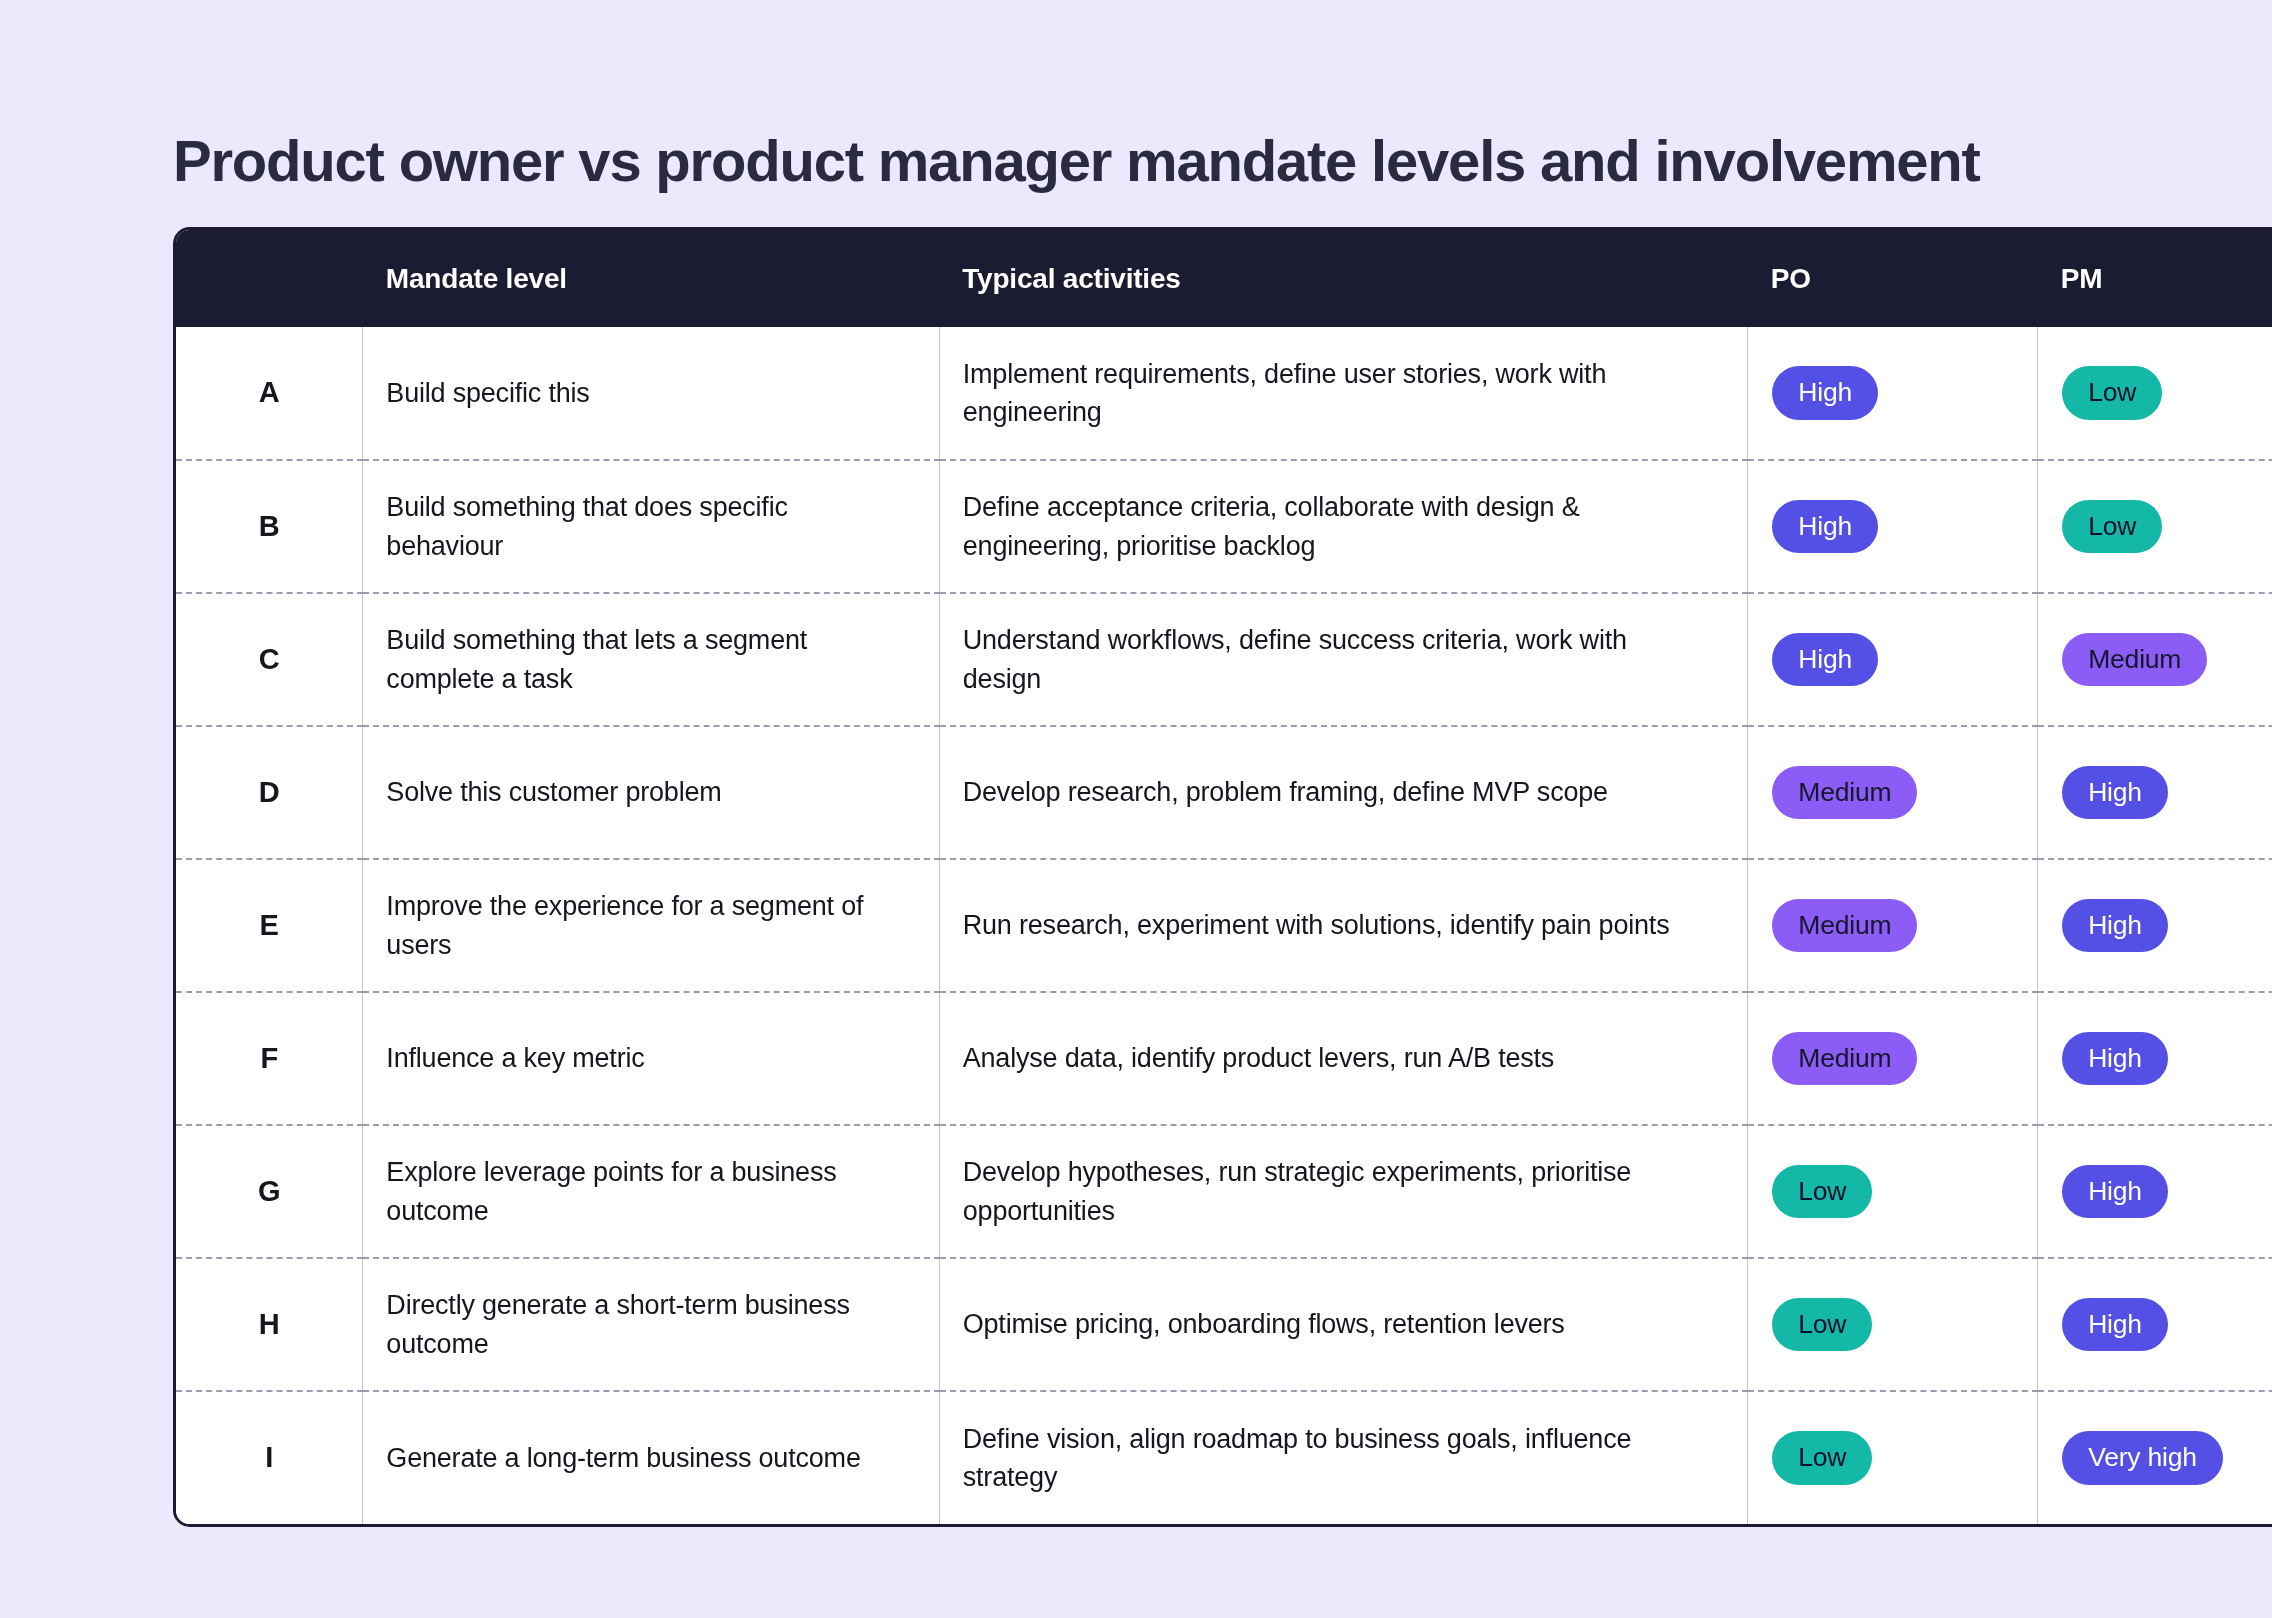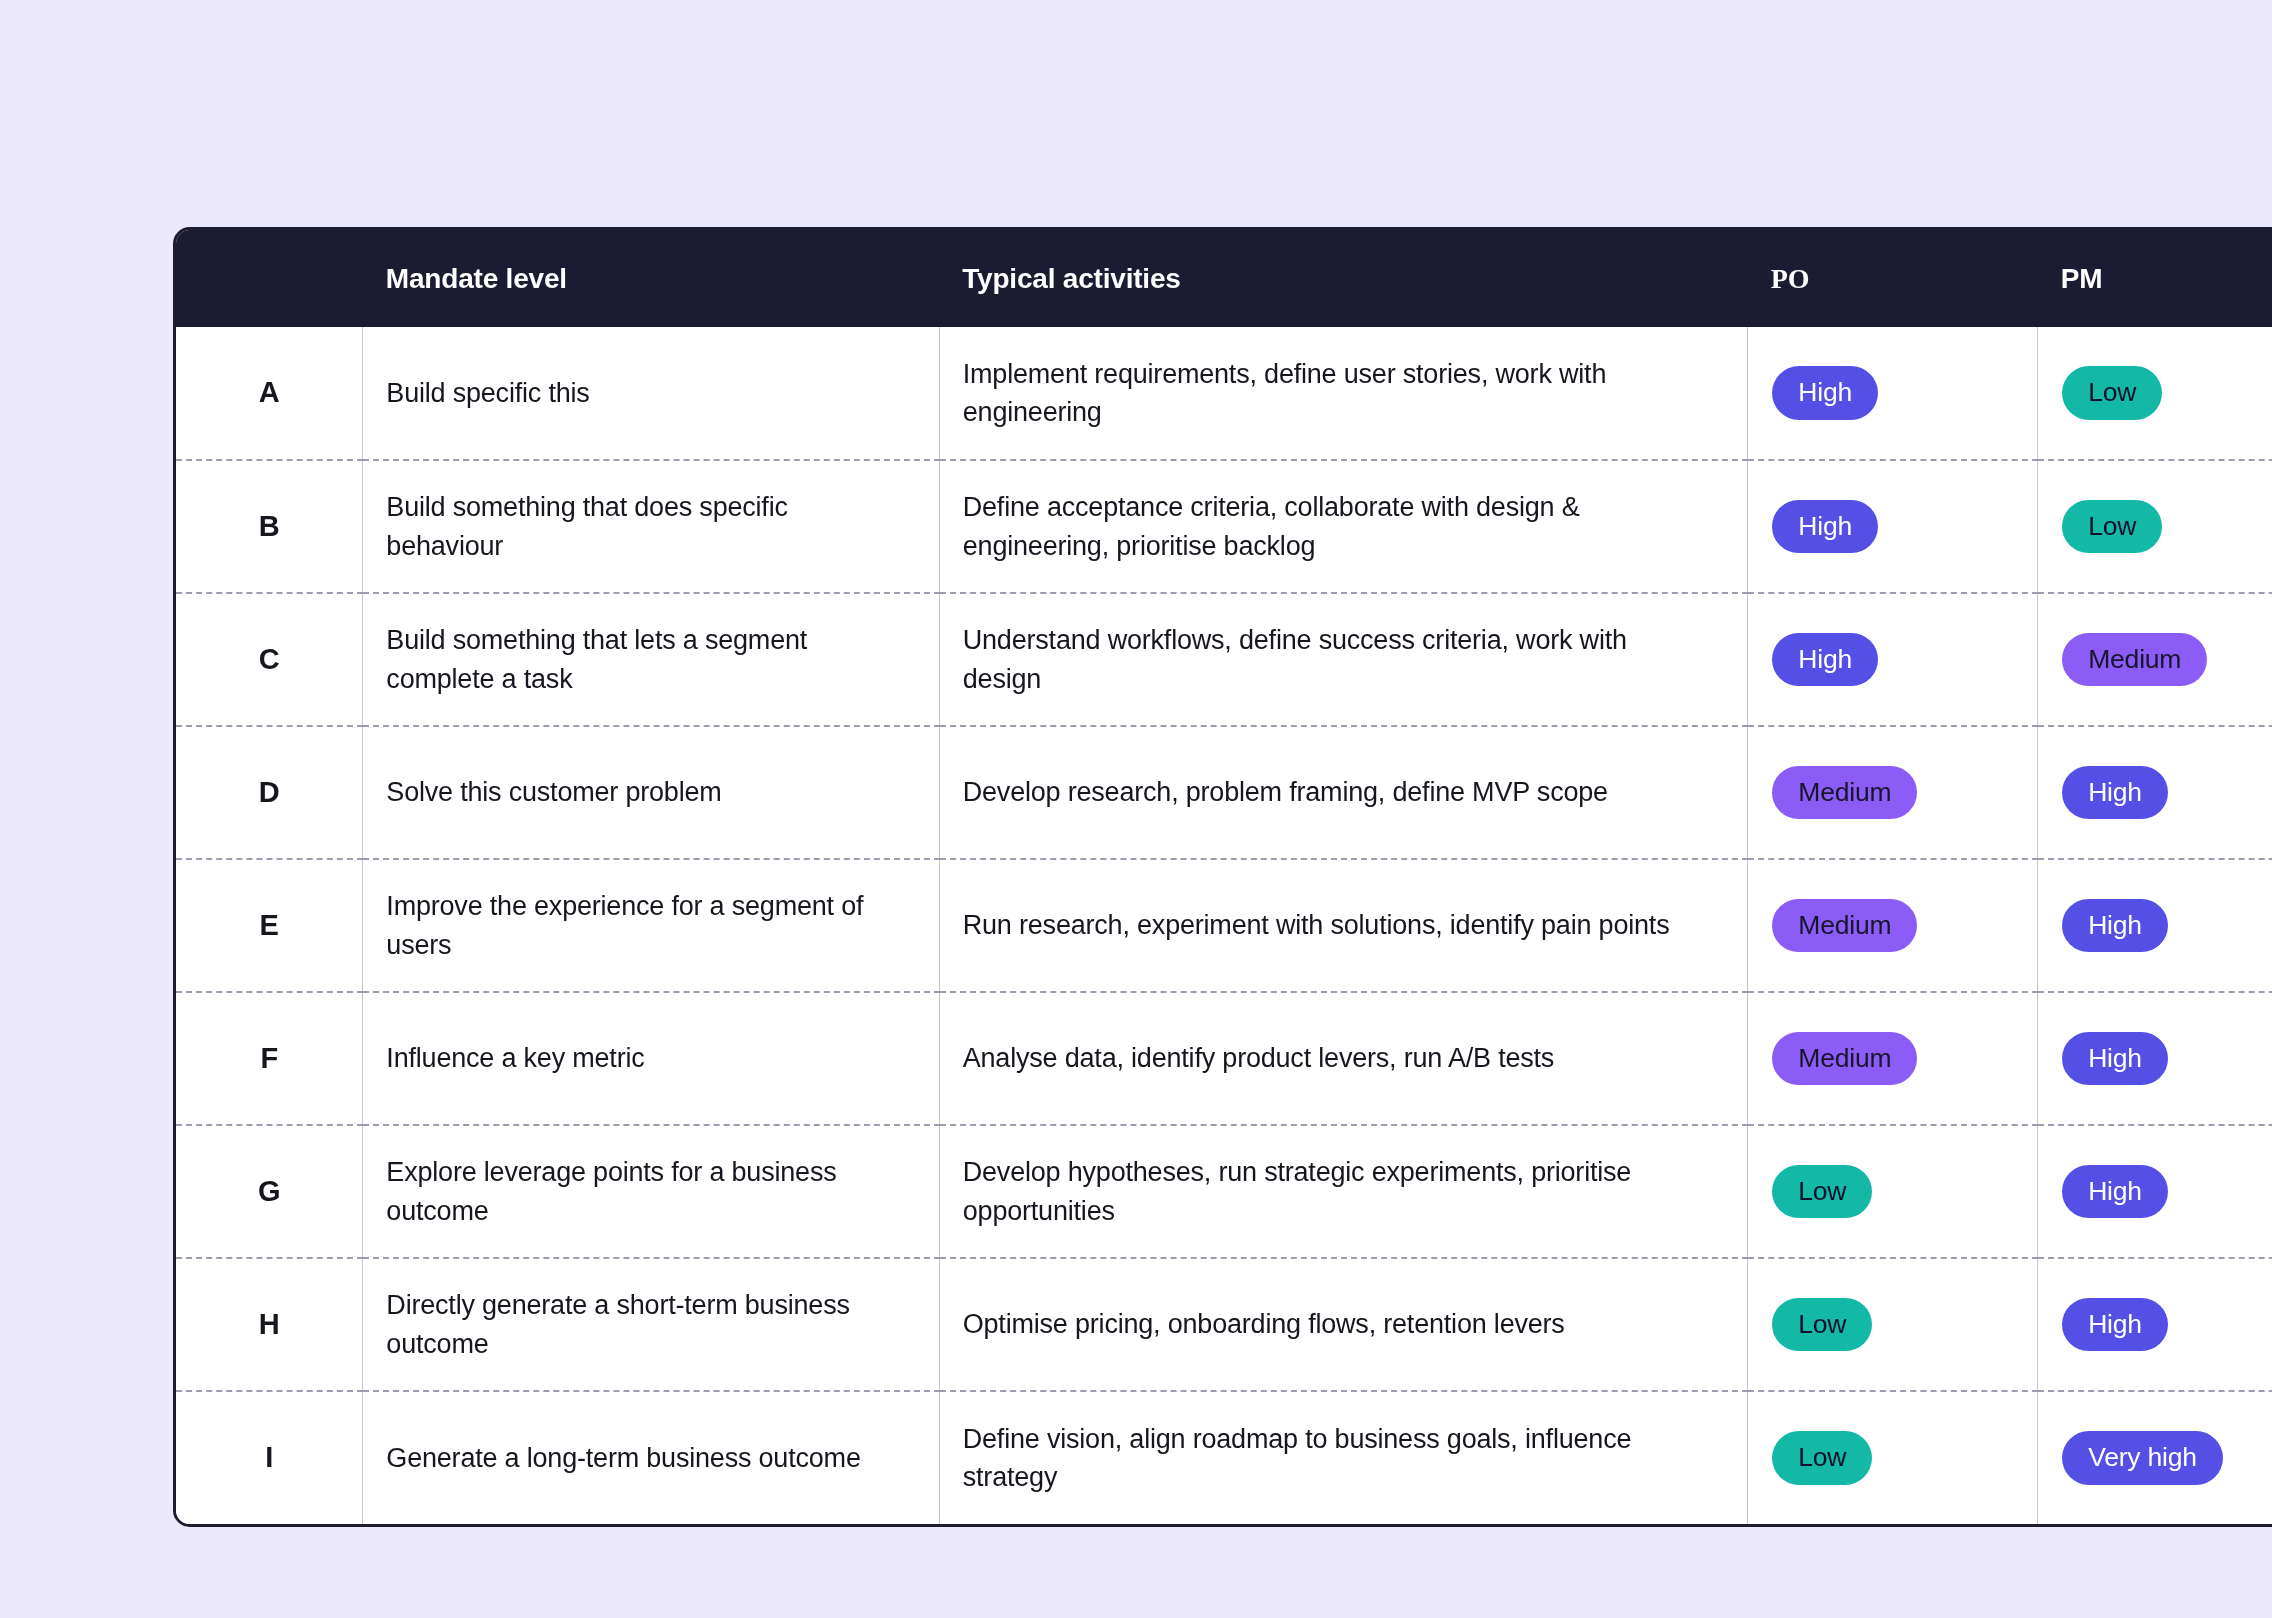--- a/index.html
+++ b/index.html
@@ -70,21 +70,21 @@
     font-size: 28px;
     font-weight: 700;
     text-align: left;
     vertical-align: middle;
     letter-spacing: -0.2px;
     border: 0;
   }
   th.h-letter   { padding-left: 0; }
   th.h-mandate  { padding-left: 23px; }
   th.h-activity { padding-left: 23px; }
-  th.h-po       { padding-left: 23px; font-family: Liberation Serif, serif; }
+  th.h-po       { padding-left: 23px; }
   th.h-pm       { padding-left: 23px; }
 
   tbody tr {
     background: #ffffff;
   }
   tbody tr + tr td {
     border-top: 2.3px dashed #9c9cb0;
   }
 
   tbody td {
@@ -140,20 +140,21 @@
   .badge.medium {
     background: #8b5cf6;
     color: #16162c;
   }
 </style>
 </head>
 <body>
 
 <div class="page">
 
+  <h1 class="page-title">Product owner vs product manager mandate levels and involvement</h1>
 
   <div class="table-wrap">
     <table class="mandate-table">
       <colgroup>
         <col class="c-letter">
         <col class="c-mandate">
         <col class="c-activity">
         <col class="c-po">
         <col class="c-pm">
       </colgroup>

